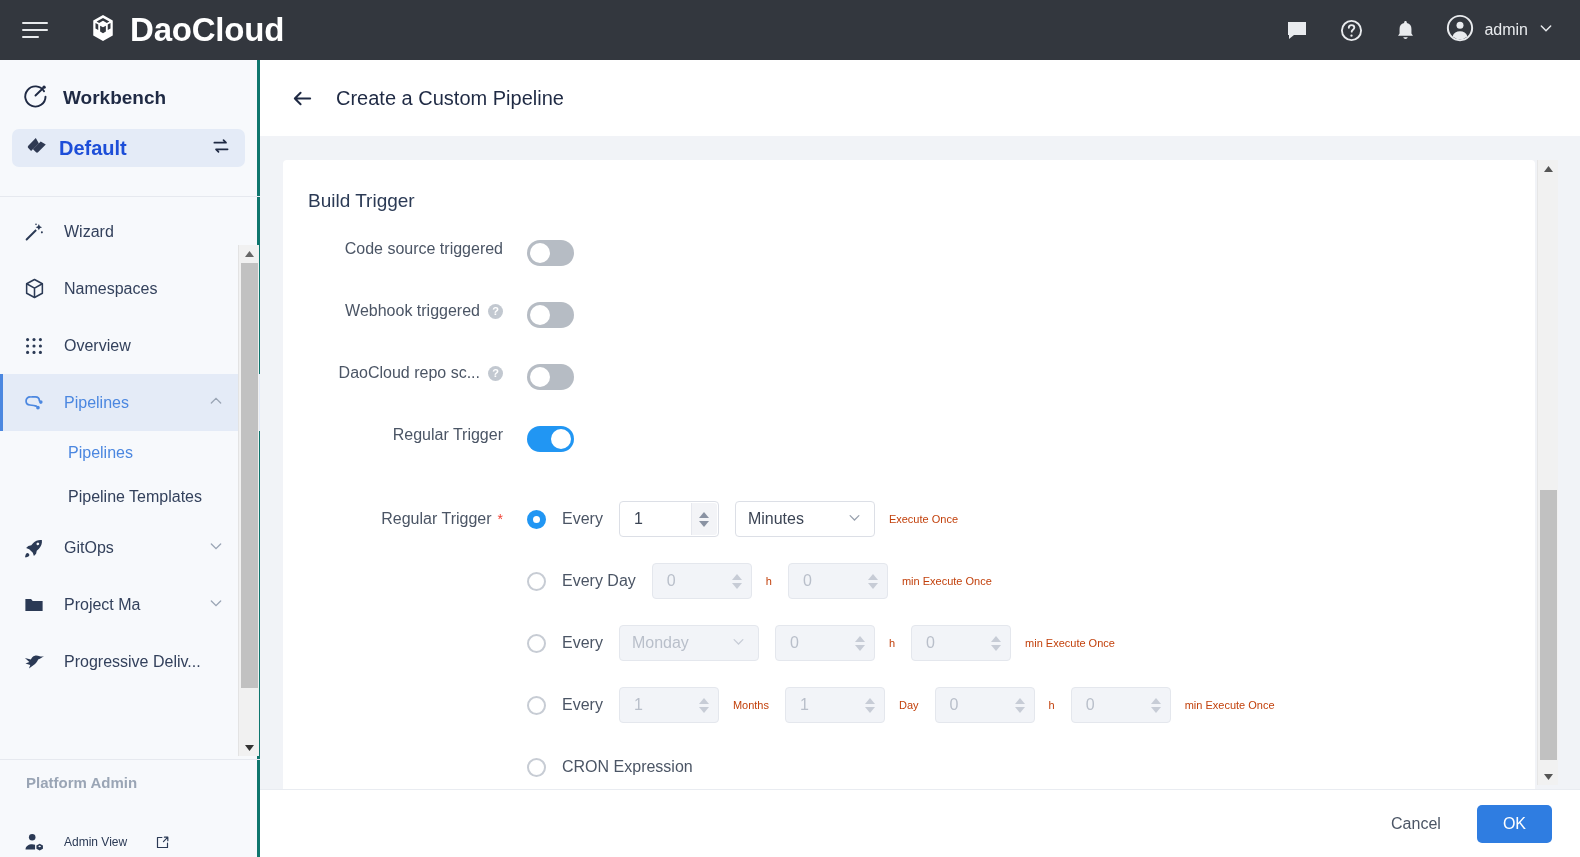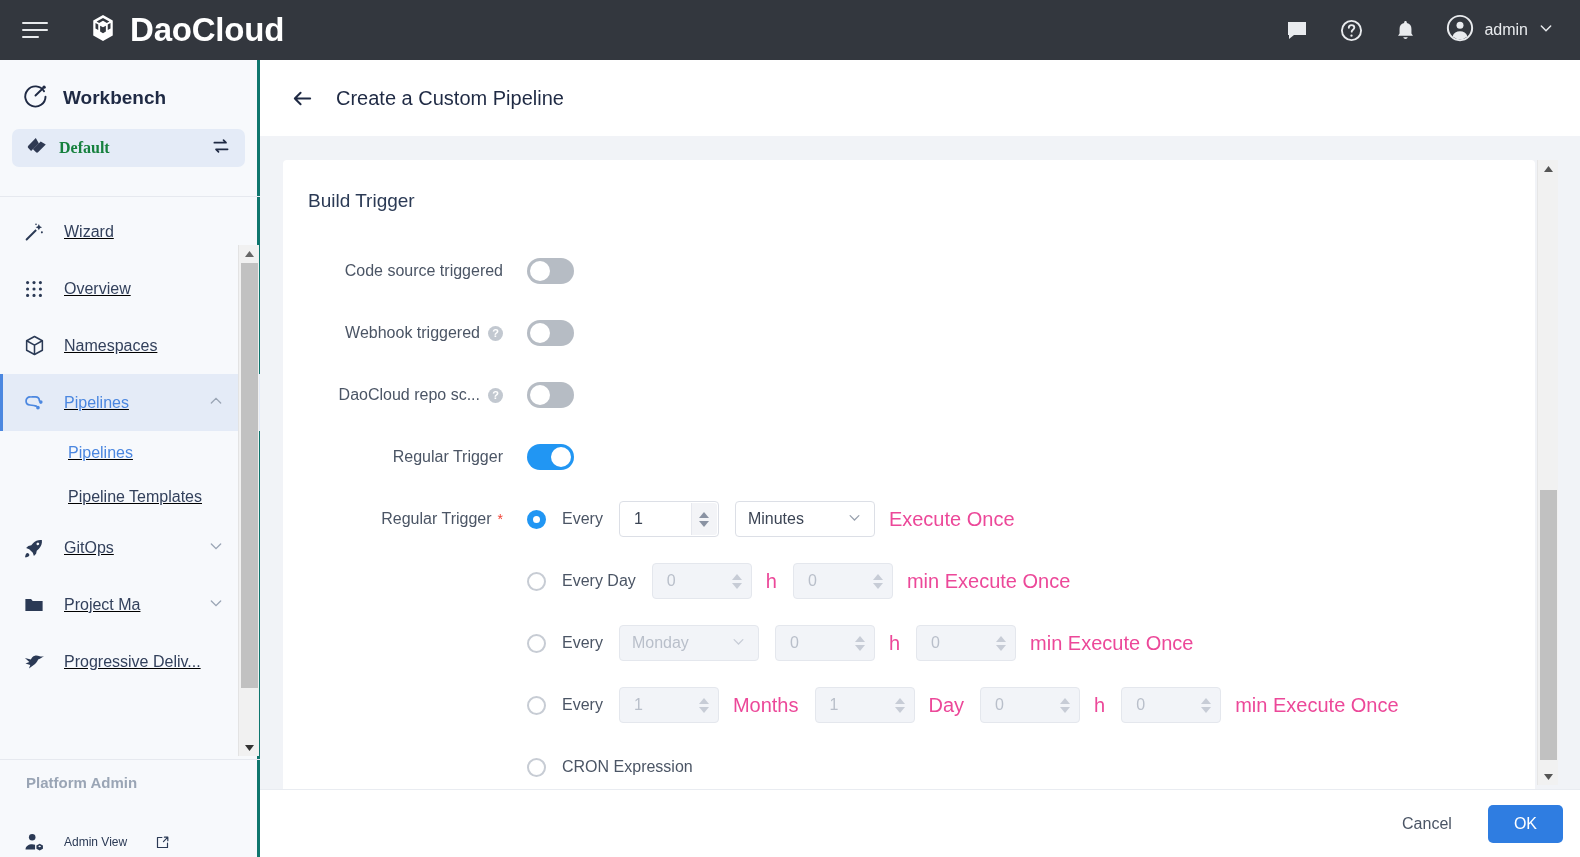--- a/index.html
+++ b/index.html
@@ -33,26 +33,26 @@
   .sidebar {
     position:absolute; left:0; top:60px; width:260px; height:797px;
     background:#f7f9fc; border-right:3px solid #0f766e;
   }
   .wb-head { display:flex; align-items:center; gap:14px; padding:22px 0 16px 22px; }
   .wb-title { font-size:19px; font-weight:700; color:#1f2a44; }
   .ws-row {
     margin:0 12px; height:38px; border-radius:7px; background:#e4ebf7;
     display:flex; align-items:center; padding:0 14px; gap:12px; cursor:pointer;
   }
-  .ws-name { font-size:16px; font-weight:700; color:#15803d; flex:1;font-family:Liberation Serif, serif; }
+  .ws-name { font-size:20px; font-weight:700; color:#1d4ed8; flex:1; }
   .nav-scroll {
     position:absolute; left:0; top:136px; width:260px; height:560px; overflow:hidden;
     border-top:1px solid #e6e9ef;
   }
-  .nav-list { padding-top:6px;text-decoration:underline; }
+  .nav-list { padding-top:6px; }
   .nav-item {
     height:57px; display:flex; align-items:center; padding-left:22px; gap:18px; cursor:pointer;
     position:relative;
   }
   .nav-item .nav-label { font-size:16px; color:#33415c; flex:1; }
   .nav-item.active { background:#e4ebf7; }
   .nav-item.active .nav-label { color:#4b87e0; }
   .nav-item.active::before { content:""; position:absolute; left:0; top:0; bottom:0; width:3px; background:#4b87e0; }
   .nav-caret { margin-right:36px; color:#9aa5b5; }
   .subnav-item { height:44px; display:flex; align-items:center; padding-left:68px; cursor:pointer; }
@@ -82,21 +82,21 @@
     height:76px; background:#ffffff; display:flex; align-items:center; padding-left:30px; gap:22px;
   }
   .back-arrow { width:24px; height:24px; display:flex; align-items:center; justify-content:center; cursor:pointer; color:#1f2a44; }
   .page-title { font-size:20px; color:#1f2a44; }
 
   .card-wrap { position:absolute; left:23px; top:100px; width:1252px; height:801px; }
   .card { width:100%; height:100%; background:#ffffff; border-radius:4px; padding:30px 0 0 25px; overflow:hidden; }
   .card-title { font-size:19px; color:#2b3a55; margin-bottom:28px; }
 
   
-  .toggle-row { display:flex; align-items:center; height:62px; }
+  .toggle-row { display:flex; align-items:flex-start; height:62px; }
   .tr-label { width:195px; text-align:right; font-size:16px; color:#4b5565; display:flex; align-items:center; justify-content:flex-end; gap:8px; }
   .help-icon { width:15px; height:15px; border-radius:50%; background:#c2c8d0; color:#ffffff; font-size:11px; font-weight:700; display:inline-flex; align-items:center; justify-content:center; cursor:pointer; }
   .toggle { width:47px; height:26px; border-radius:13px; background:#b6bcc4; position:relative; margin-left:24px; cursor:pointer; flex:none; }
   .toggle .knob { position:absolute; top:3px; left:3px; width:20px; height:20px; border-radius:50%; background:#ffffff; }
   .toggle.on { background:#2196f3; }
   .toggle.on .knob { left:24px; }
 
   
   .radio-row { display:flex; align-items:center; height:62px; }
   .rr-label { width:195px; text-align:right; font-size:16px; color:#4b5565; }
@@ -129,36 +129,36 @@
   .select-box {
     width:140px; height:36px; border:1px solid #dcdfe6; border-radius:4px; background:#ffffff;
     display:flex; align-items:center; padding:0 12px; margin-left:16px; flex:none; cursor:pointer;
   }
   .select-box .sv { font-size:16px; color:#3b4454; flex:1; }
   .select-box.disabled { background:#f2f4f8; border-color:#e4e7ed; }
   .select-box.disabled .sv { color:#b9bfca; }
   .select-box .sc { color:#98a0ad; }
   .select-box.disabled .sc { color:#c7ccd6; }
 
-  .unit { font-size:20px; color:#ec4899; margin-left:14px; white-space:nowrap; }
+  .unit { font-size:11px; color:#c2410c; margin-left:14px; white-space:nowrap; }
 
   
   .content-scroll {
     position:absolute; left:1277px; top:100px; width:21px; height:625px;
     background:#f1f1f1; border-left:1px solid #e6e6e6;
   }
   .cs-arrow { width:21px; height:17px; display:flex; align-items:center; justify-content:center; cursor:pointer; }
   .cs-arrow.top { position:absolute; top:0; left:0; }
   .cs-arrow.bot { position:absolute; bottom:0; left:0; }
   .cs-thumb { position:absolute; left:2px; top:330px; width:17px; height:270px; background:#c1c1c1; cursor:pointer; }
 
   
   .footer {
     position:absolute; left:0; bottom:0; width:1320px; height:68px; background:#ffffff;
-    border-top:1px solid #e9ecf1; display:flex; align-items:center; justify-content:flex-end; gap:22px; padding-right:17px;
+    border-top:1px solid #e9ecf1; display:flex; align-items:center; justify-content:flex-end; gap:22px; padding-right:28px;
   }
   .btn-cancel { font-size:16px; color:#4b5565; cursor:pointer; padding:8px 14px; }
   .btn-ok {
     background:#2f7de1; color:#ffffff; font-size:16px; border:none; border-radius:5px;
     padding:10px 26px; cursor:pointer; font-family:"Liberation Sans", sans-serif;
   }
 </style>
 </head>
 <body>
 
@@ -252,43 +252,43 @@
               <path d="M16.2 5.6l1.1-2.4 1.1 2.4 2.4 1.1-2.4 1.1-1.1 2.4-1.1-2.4-2.4-1.1z"></path>
               <circle cx="20.6" cy="12.4" r="1.1"></circle>
                 <circle cx="14.2" cy="3.6" r="0.9"></circle>
             </svg>
           </span>
           <span class="nav-label">Wizard</span>
         </div>
 
         <div class="nav-item">
           <span class="icon">
+            <svg width="23" height="23" viewBox="0 0 24 24" fill="none" stroke="#2b3a55" stroke-width="1.6" stroke-linejoin="round">
+              <path d="M12 2.6 3.8 7v10L12 21.4 20.2 17V7L12 2.6z"></path>
+              <path d="M12 11.6 3.8 7M12 11.6 20.2 7M12 11.6v9.8"></path>
+            </svg>
+          </span>
+          <span class="nav-label">Namespaces</span>
+        </div>
+
+        <div class="nav-item">
+          <span class="icon">
             <svg width="22" height="22" viewBox="0 0 24 24" fill="#2b3a55">
               <circle cx="5" cy="5" r="1.7"></circle>
                 <circle cx="12" cy="5" r="1.7"></circle>
                 <circle cx="19" cy="5" r="1.7"></circle>
               <circle cx="5" cy="12" r="1.7"></circle>
                 <circle cx="12" cy="12" r="1.7"></circle>
                 <circle cx="19" cy="12" r="1.7"></circle>
               <circle cx="5" cy="19" r="1.7"></circle>
                 <circle cx="12" cy="19" r="1.7"></circle>
                 <circle cx="19" cy="19" r="1.7"></circle>
             </svg>
           </span>
           <span class="nav-label">Overview</span>
-        </div>
-
-        <div class="nav-item">
-          <span class="icon">
-            <svg width="23" height="23" viewBox="0 0 24 24" fill="none" stroke="#2b3a55" stroke-width="1.6" stroke-linejoin="round">
-              <path d="M12 2.6 3.8 7v10L12 21.4 20.2 17V7L12 2.6z"></path>
-              <path d="M12 11.6 3.8 7M12 11.6 20.2 7M12 11.6v9.8"></path>
-            </svg>
-          </span>
-          <span class="nav-label">Namespaces</span>
         </div>
 
         <div class="nav-item active">
           <span class="icon">
             <svg width="23" height="23" viewBox="0 0 24 24" fill="none" stroke="#4b87e0" stroke-width="1.8" stroke-linecap="round">
               <path d="M7.5 6.2c-2.6 0-4.3 2-4.3 4.2s1.7 4 4 4.2c2.4.2 4.8.4 6.6 1.2"></path>
               <path d="M9.2 6.2h3.6c2.6 0 4.3 1.8 4.3 4"></path>
               <circle cx="18.6" cy="11.6" r="1.9" fill="#4b87e0" stroke="none"></circle>
               <circle cx="15.6" cy="17.4" r="1.9" fill="#4b87e0" stroke="none"></circle>
             </svg>

